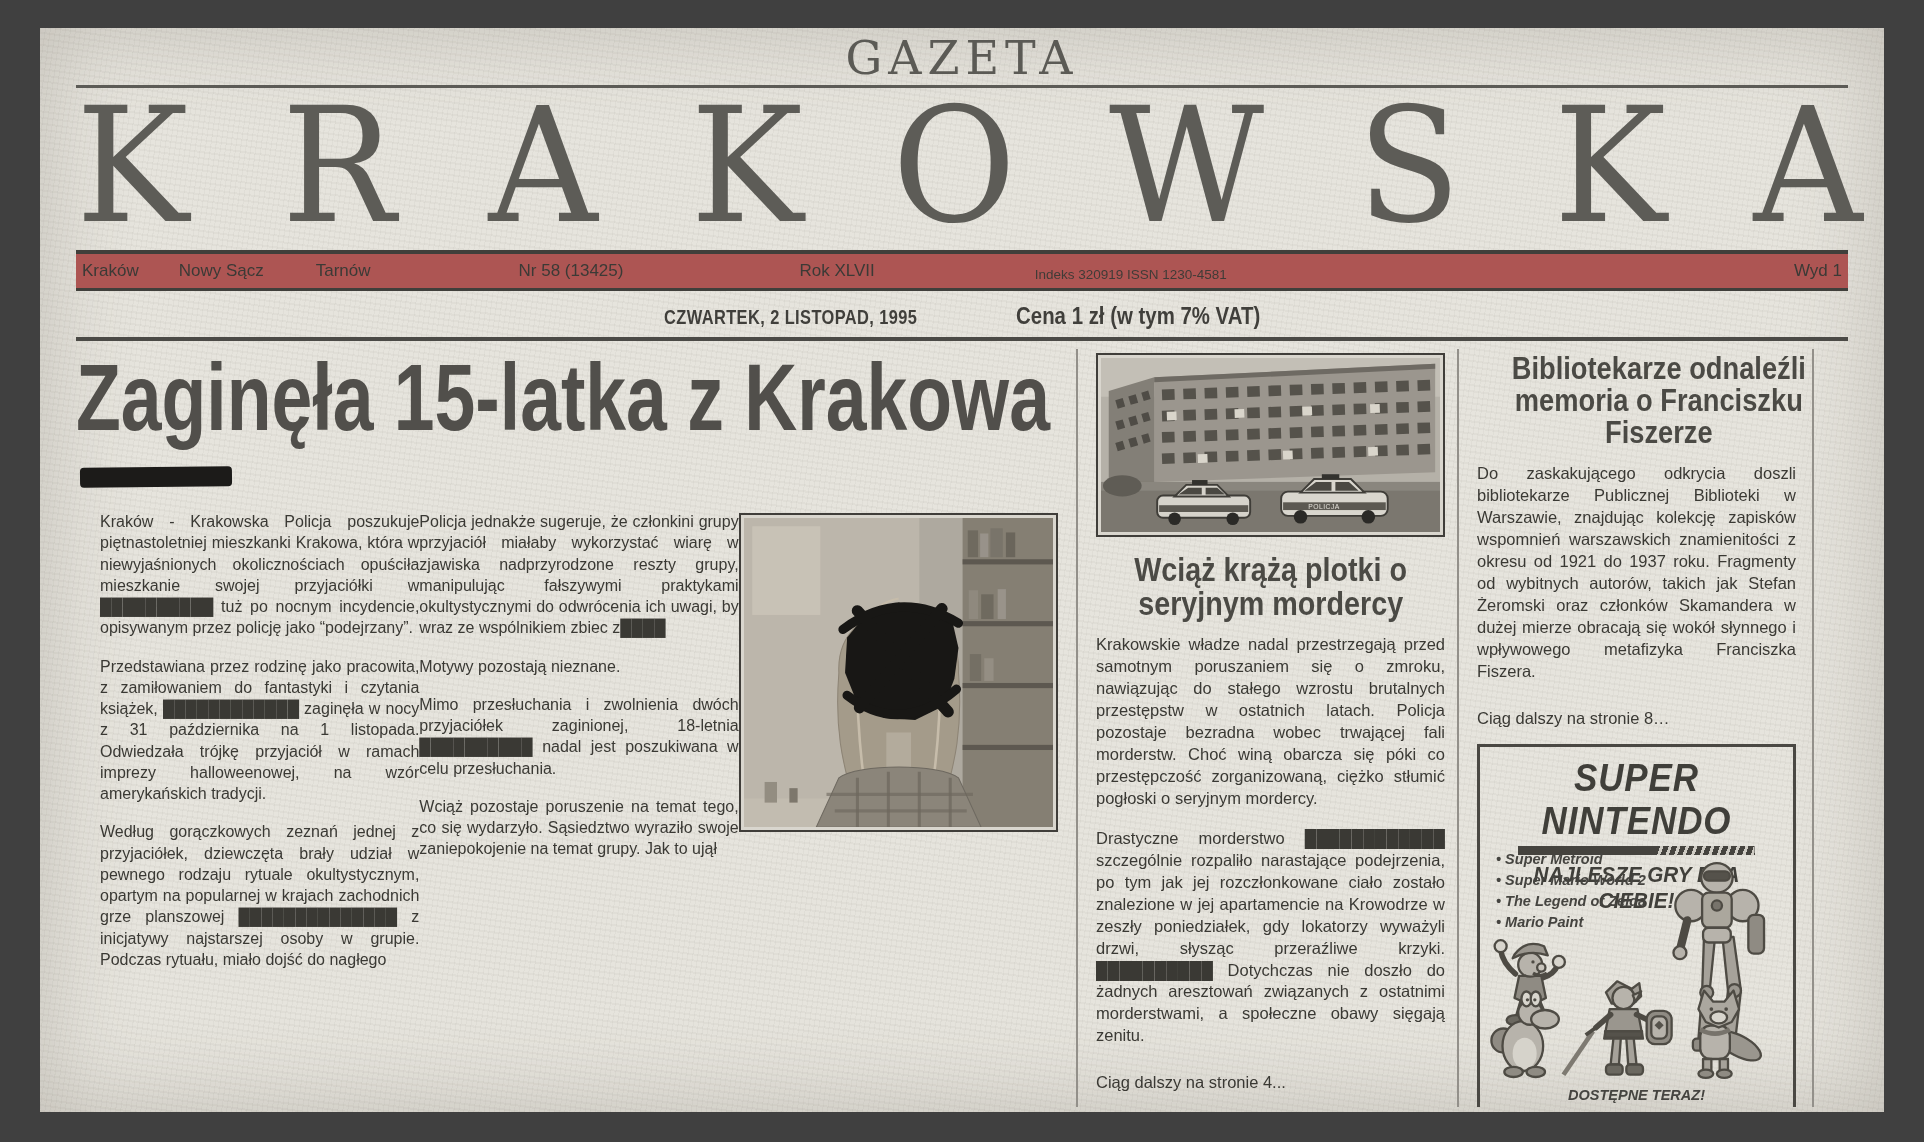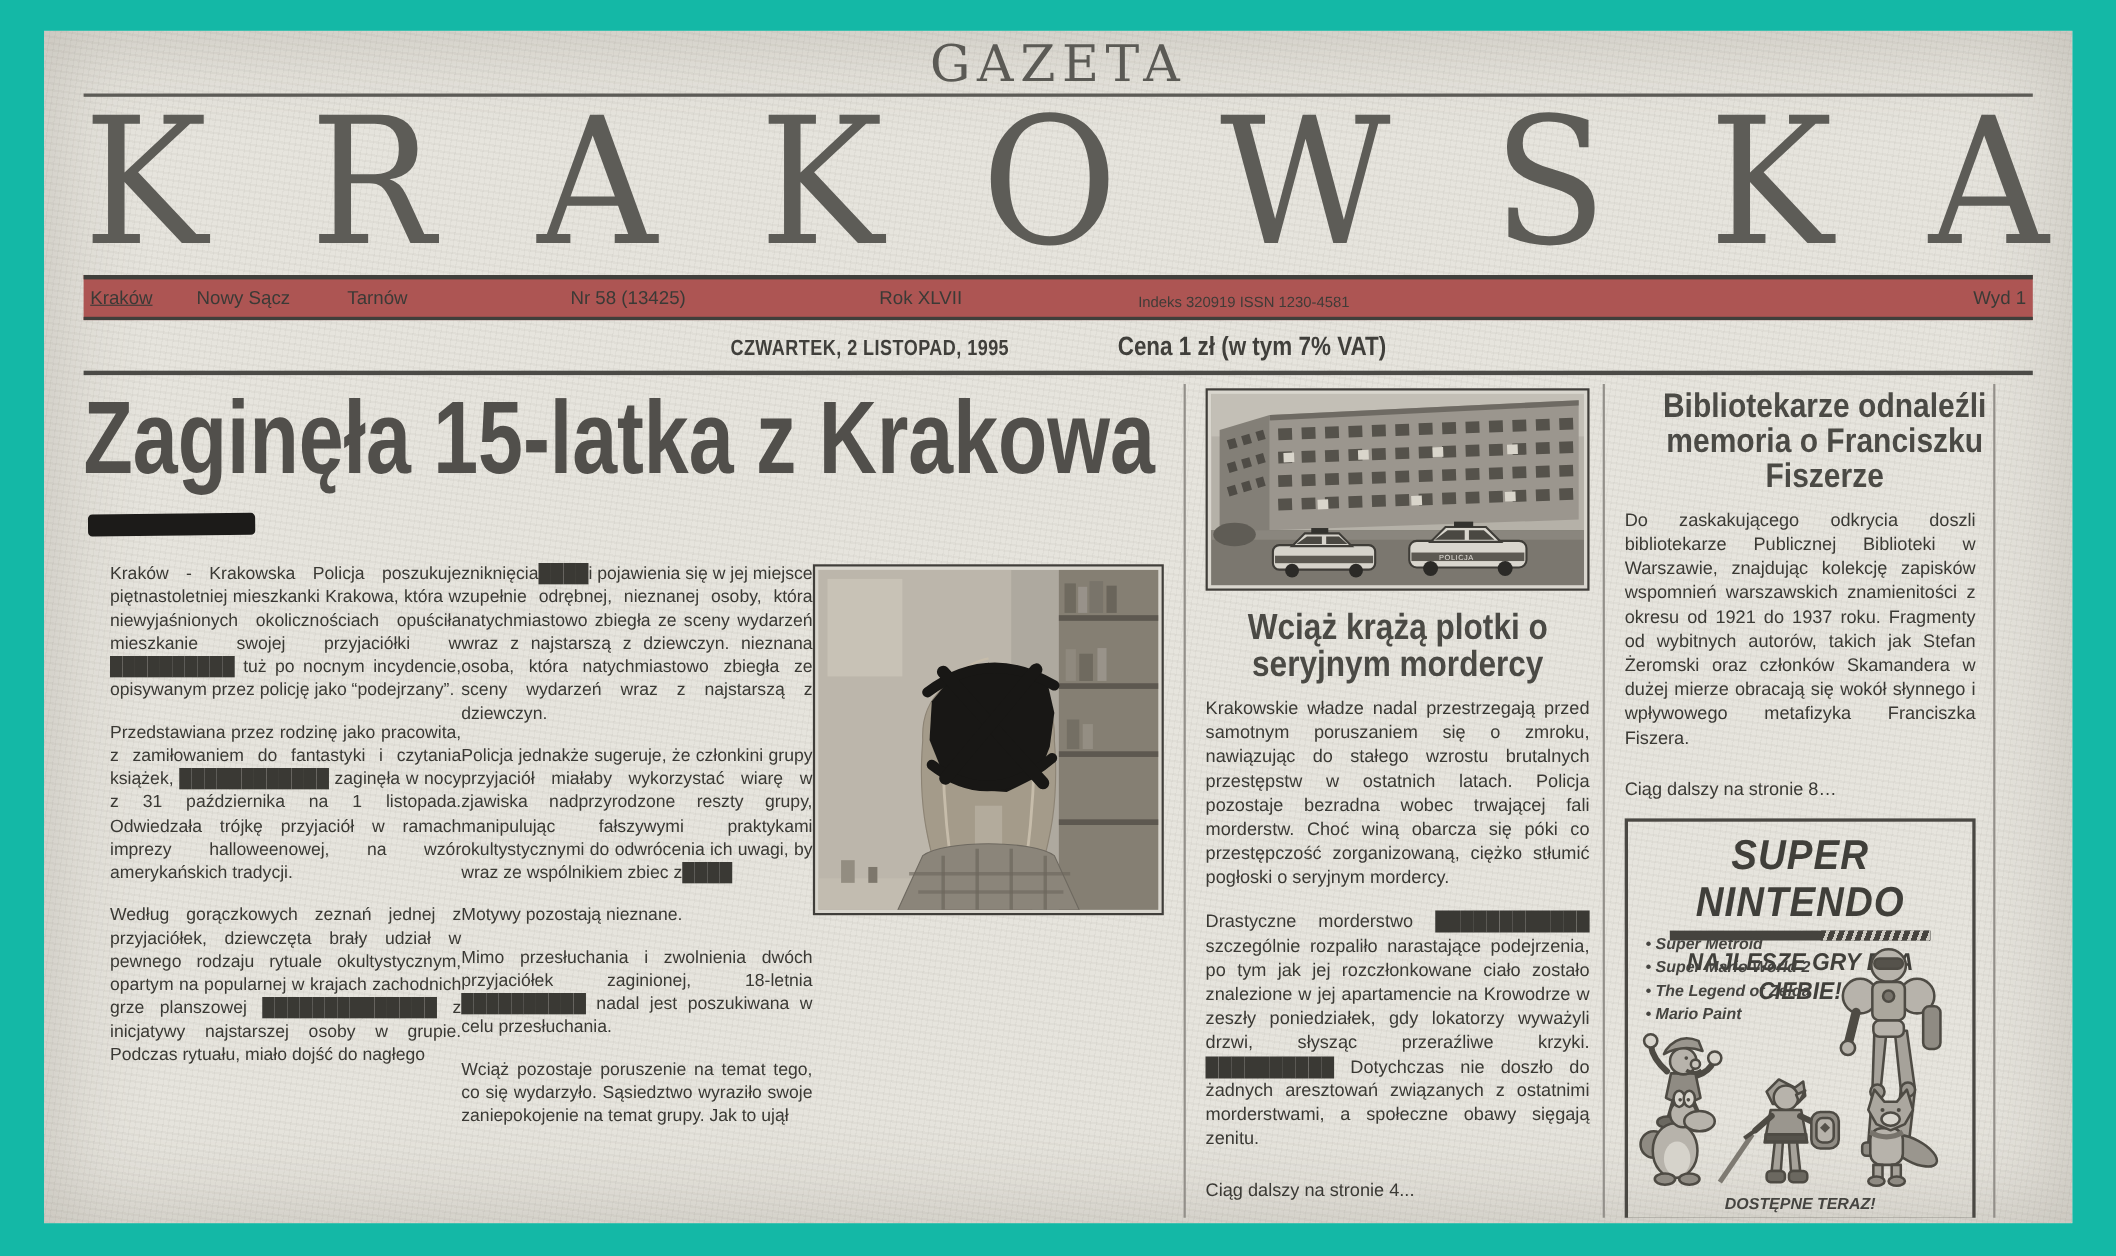--- a/index.html
+++ b/index.html
@@ -1,36 +1,36 @@
 <!DOCTYPE html>
 <html><head>
 <meta charset="utf-8">
 <style>
   html,body{margin:0;padding:0;background:#000;}
-  .stage{position:relative;width:1924px;height:1142px;background:#14b8a6;overflow:hidden;
+  .stage{position:relative;width:1924px;height:1142px;background:#404040;overflow:hidden;
          font-family:"Liberation Sans","DejaVu Sans",sans-serif;}
   .paper{position:absolute;left:40px;top:28px;width:1844px;height:1084px;
          background:
            repeating-linear-gradient(8deg, rgba(110,104,92,.05) 0 2px, rgba(0,0,0,0) 2px 6px),
            repeating-linear-gradient(98deg, rgba(70,66,58,.04) 0 1px, rgba(0,0,0,0) 1px 5px),
            #e6e4dd;
          box-shadow:inset 0 0 90px rgba(90,84,70,.25);
          padding:0 36px;box-sizing:border-box;overflow:hidden;color:#3a3934;}
   
   .kicker{text-align:center;font-family:"DejaVu Serif","Liberation Serif",serif;
           font-size:46px;letter-spacing:6px;color:#5b5a55;margin-top:6px;line-height:1.05;}
   .mast-rule{height:3px;background:#5c5b56;margin-top:3px;}
   .title{text-align:center;font-family:"DejaVu Serif","Liberation Serif",serif;
          font-size:151px;line-height:.95;color:#5d5c57;letter-spacing:93px;margin-right:-93px;
          white-space:nowrap;transform:scale(1.0,1.06);transform-origin:50% 60%;margin-top:8px;}
   
   .infobar{display:flex;align-items:center;background:#ad5553;border-top:4px solid #403f3b;
            border-bottom:3px solid #403f3b;height:34px;font-size:17px;color:#3b3a36;margin-top:10px;}
   .infobar .it{white-space:nowrap;}
-  .ml1{margin-left:6px;text-decoration:underline;} .ml2{margin-left:40px;} .ml3{margin-left:52px;}
+  .ml1{margin-left:6px;} .ml2{margin-left:40px;} .ml3{margin-left:52px;}
   .ml4{margin-left:148px;} .ml5{margin-left:176px;} .ml6{margin-left:160px;font-size:13.5px;margin-top:7px;opacity:.95;}
   .mlauto{margin-left:auto;margin-right:6px;text-align:center;}
   
   .dateline{display:flex;justify-content:center;align-items:baseline;padding:11px 2px 7px;color:#403f3b;}
   .cx{display:inline-block;transform:scaleX(.82);transform-origin:0 50%;white-space:nowrap;font-weight:bold;}
   .cxr{display:inline-block;transform:scaleX(.85);transform-origin:100% 50%;white-space:nowrap;font-weight:bold;}
   .date-l{font-size:20px;letter-spacing:.5px;}
   .price-r{font-size:24px;}
   .thick-rule{height:4px;background:#4b4a46;}
   
@@ -106,21 +106,20 @@
       <div class="col-main">
         <div class="lead-headline"><span class="sq">Zaginęła 15-latka z Krakowa</span></div>
         <div class="redact-bar"></div>
         <div class="lead-cols">
           <div>
             <p>Kraków - Krakowska Policja poszukuje piętnastoletniej mieszkanki Krakowa, która w niewyjaśnionych okolicznościach opuściła mieszkanie swojej przyjaciółki w ██████████ tuż po nocnym incydencie, opisywanym przez policję jako “podejrzany”.</p>
             <p>Przedstawiana przez rodzinę jako pracowita, z zamiłowaniem do fantastyki i czytania książek, ████████████ zaginęła w nocy z 31 października na 1 listopada. Odwiedzała trójkę przyjaciół w ramach imprezy halloweenowej, na wzór amerykańskich tradycji.</p>
             <p>Według gorączkowych zeznań jednej z przyjaciółek, dziewczęta brały udział w pewnego rodzaju rytuale okultystycznym, opartym na popularnej w krajach zachodnich grze planszowej ██████████████ z inicjatywy najstarszej osoby w grupie. Podczas rytuału, miało dojść do nagłego</p>
           </div>
           <div>
-            <p>zniknięcia████i pojawienia się w jej miejsce zupełnie odrębnej, nieznanej osoby, która natychmiastowo zbiegła ze sceny wydarzeń wraz z najstarszą z dziewczyn. nieznana osoba, która natychmiastowo zbiegła ze sceny wydarzeń wraz z najstarszą z dziewczyn.</p>
             <p>Policja jednakże sugeruje, że członkini grupy przyjaciół miałaby wykorzystać wiarę w zjawiska nadprzyrodzone reszty grupy, manipulując fałszywymi praktykami okultystycznymi do odwrócenia ich uwagi, by wraz ze wspólnikiem zbiec z████</p>
             <p>Motywy pozostają nieznane.</p>
             <p>Mimo przesłuchania i zwolnienia dwóch przyjaciółek zaginionej, 18-letnia ██████████ nadal jest poszukiwana w celu przesłuchania.</p>
             <p>Wciąż pozostaje poruszenie na temat tego, co się wydarzyło. Sąsiedztwo wyraziło swoje zaniepokojenie na temat grupy. Jak to ujął</p>
           </div>
           <div>
             <div class="photo-frame">
 
               <svg viewBox="0 0 300 300" preserveAspectRatio="none">
                 <rect width="300" height="300" fill="#aea99f"></rect>

